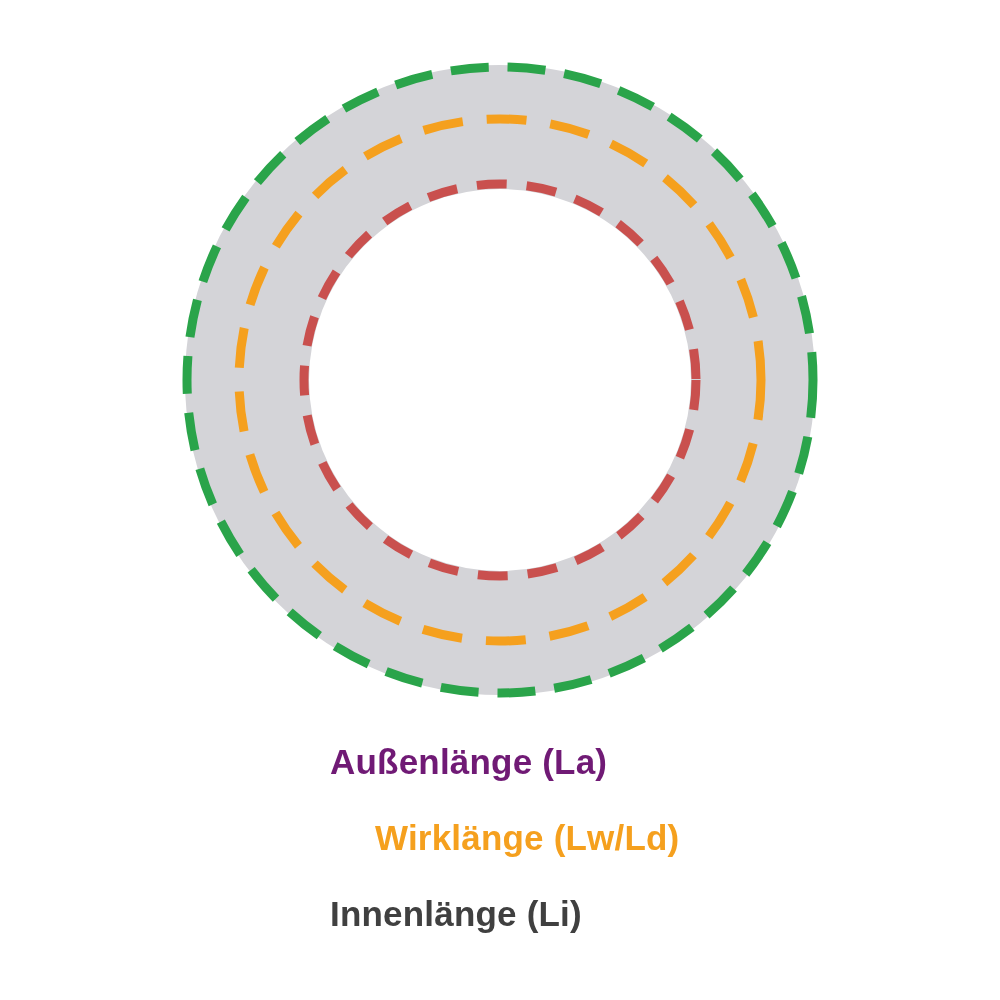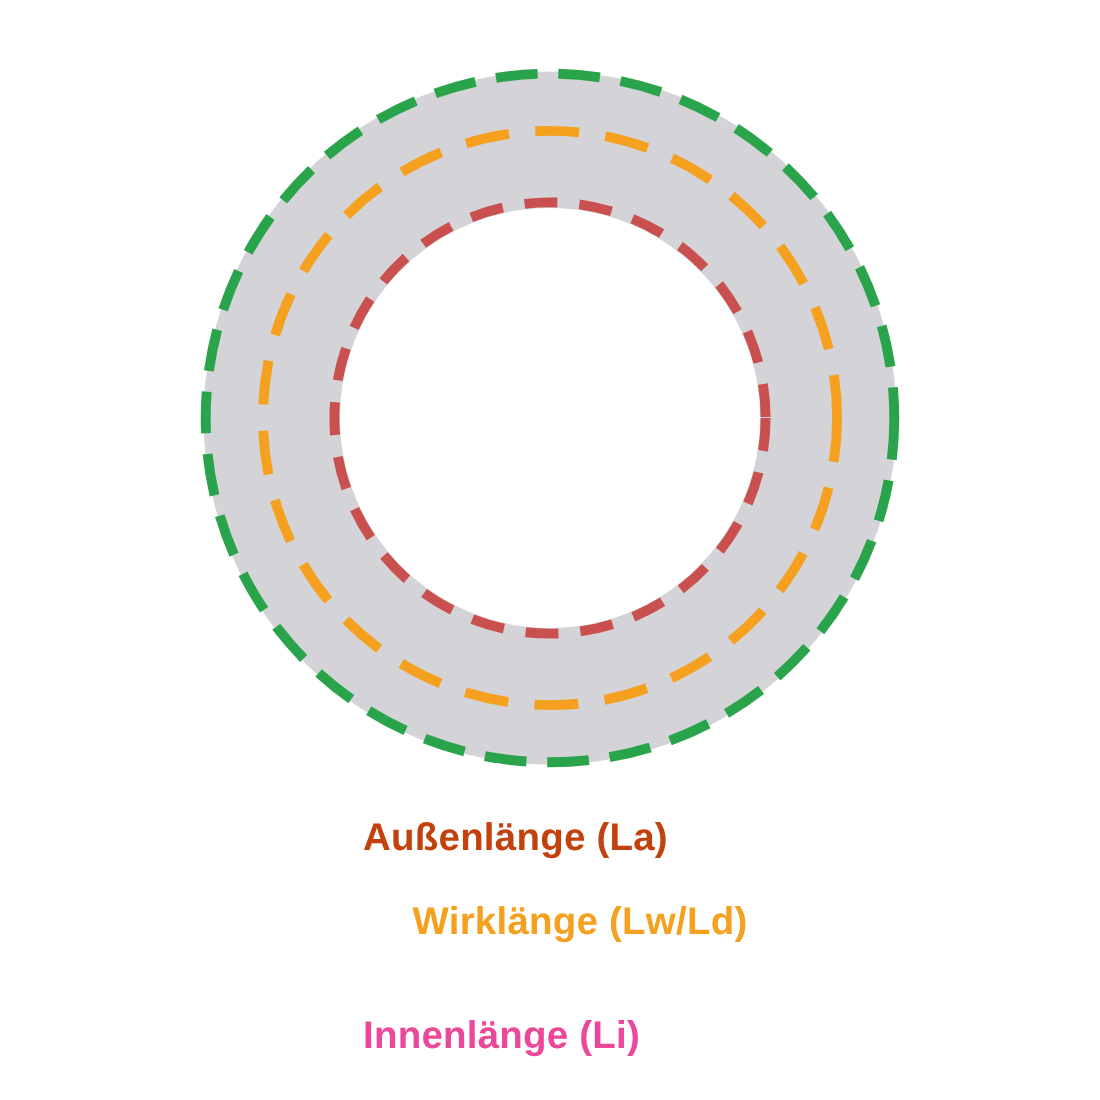--- a/index.html
+++ b/index.html
@@ -67,18 +67,18 @@
     <circle class="belt-body" cx="500" cy="380" r="253" stroke="#D4D4D8"></circle>
 
     <circle class="dash-circle dash-outer" cx="500" cy="380" r="313" stroke="#2AA44A"></circle>
 
     <circle class="dash-circle dash-effective" cx="500" cy="380" r="261" stroke="#F5A01E"></circle>
 
     <circle class="dash-circle dash-inner" cx="500" cy="380" r="196" stroke="#C9504E"></circle>
   </svg>
 
   <div class="legend">
-    <div class="legend-line" style="color: #c2410c;">Außenlänge (La)</div>
+    <div class="legend-line" style="color: #701a75;">Außenlänge (La)</div>
     <div class="legend-line" style="color: rgb(245, 160, 30); margin-left: 45px;">Wirklänge (Lw/Ld)</div>
-    <div class="legend-line" style="color: #ec4899; margin-top: 28px;">Innenlänge (Li)</div>
+    <div class="legend-line" style="color: #404040;">Innenlänge (Li)</div>
   </div>
 
 </div>
 
 </body></html>

